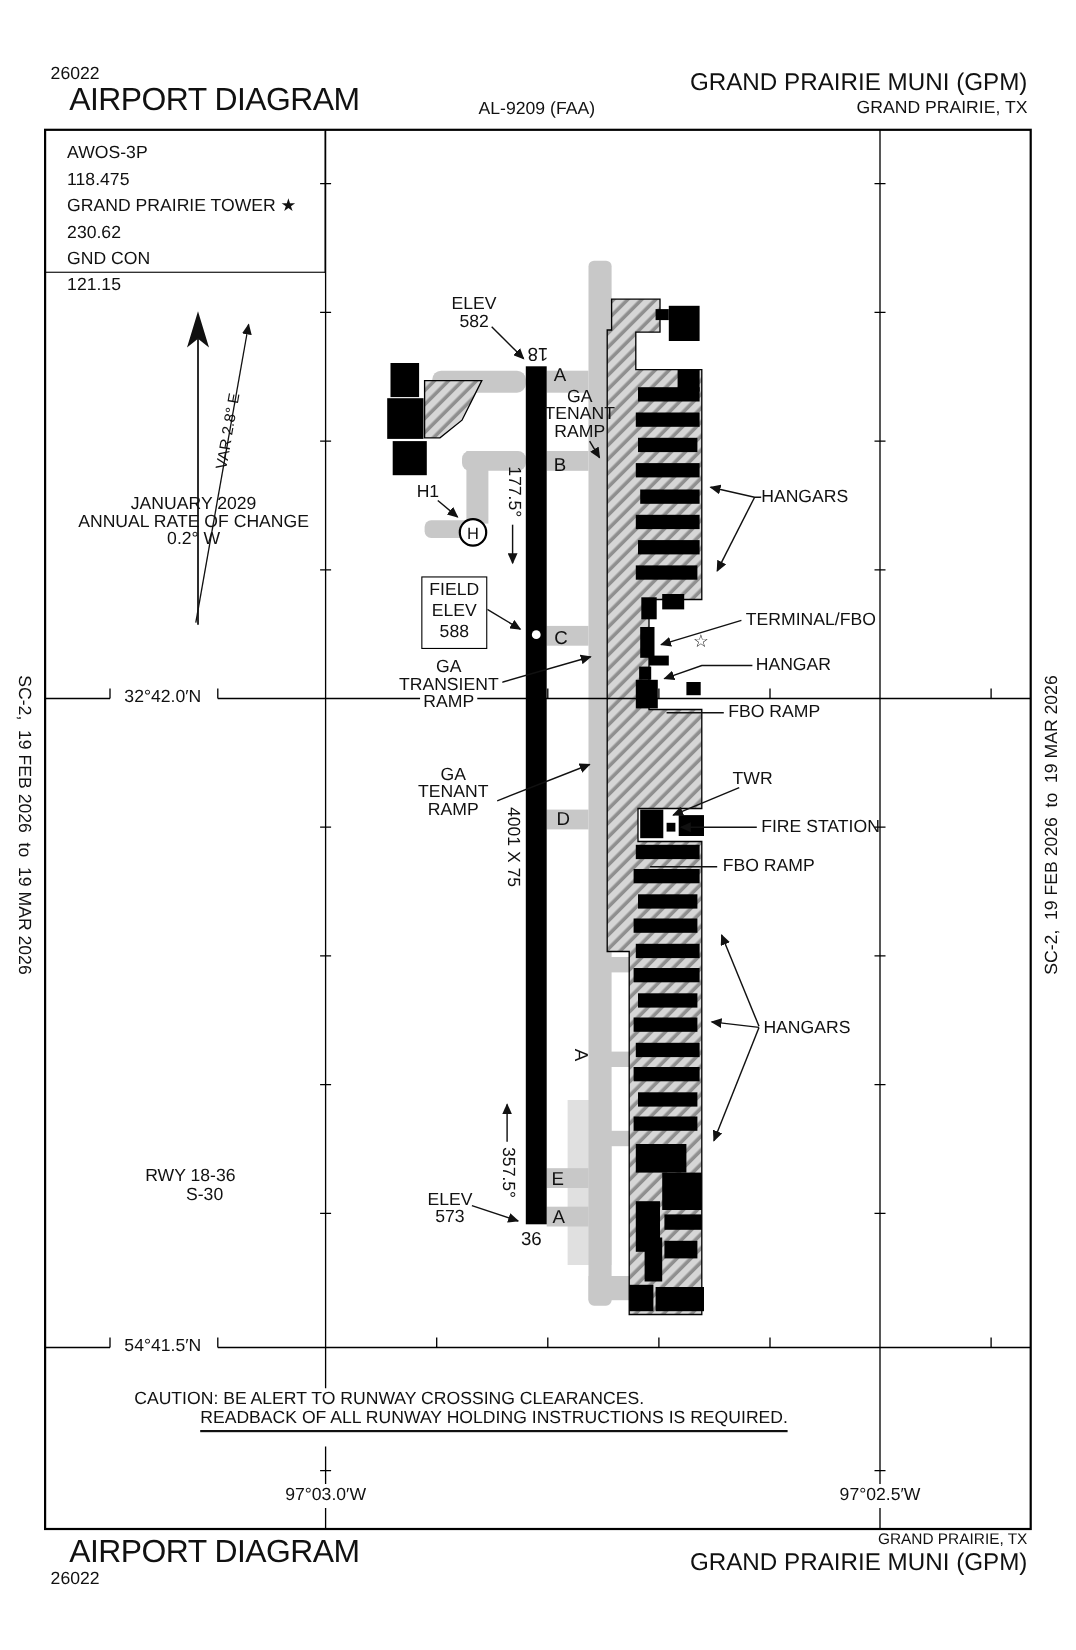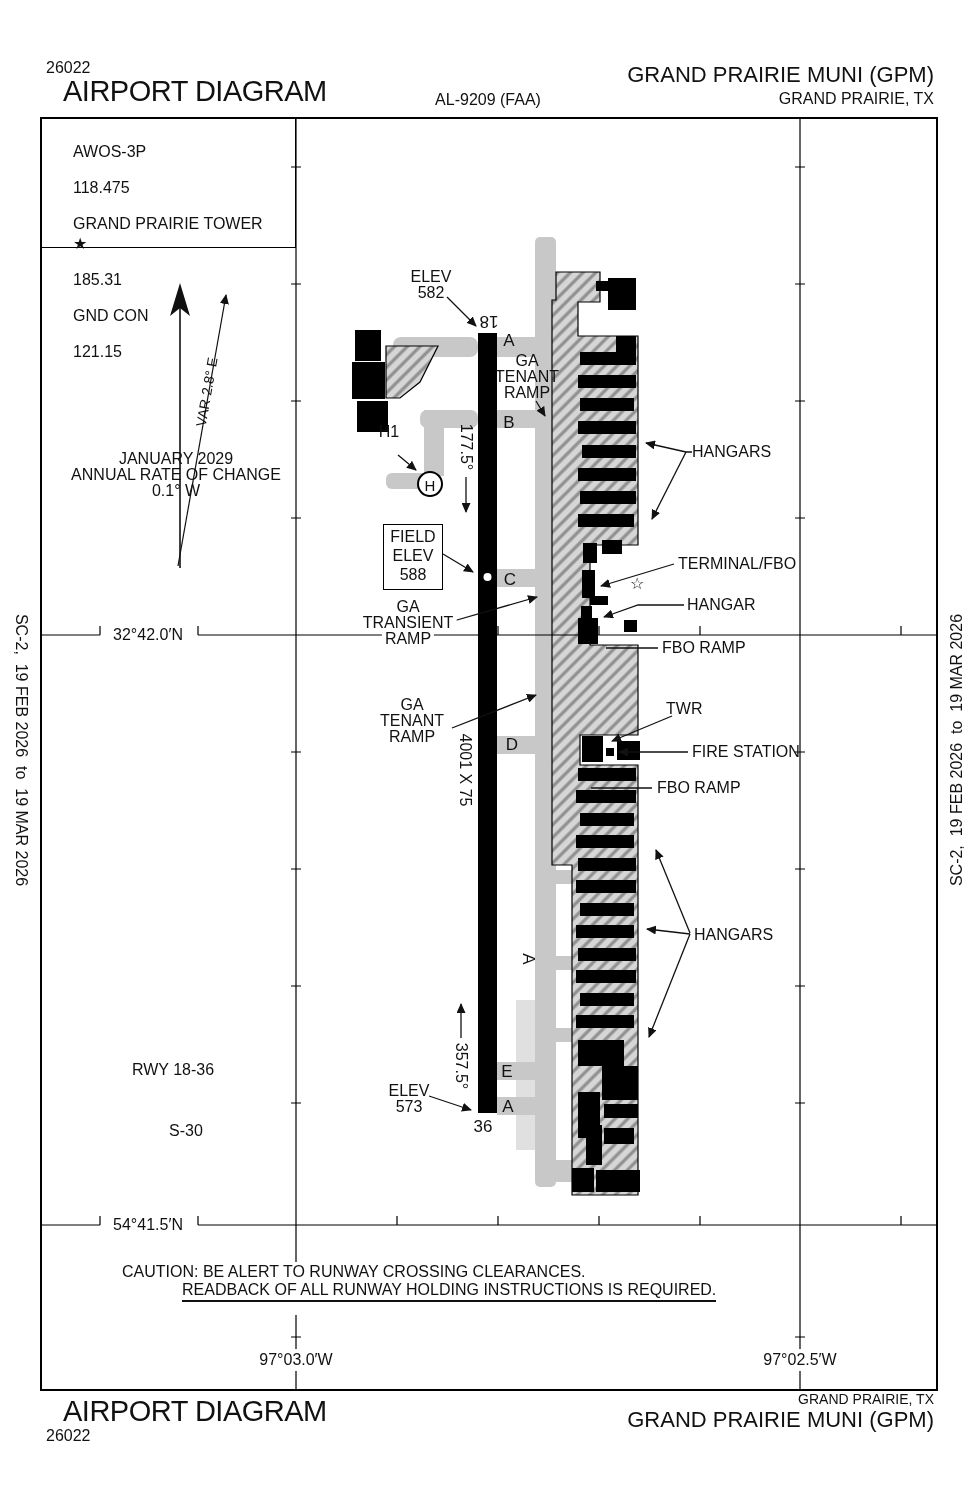--- a/index.html
+++ b/index.html
@@ -13,21 +13,21 @@
   .sm{font-size:14px;}
   .num{font-size:17px;}
   .ch{transform:translateX(-50%);}
   .cc{transform:translate(-50%,-50%);}
   .rot90{transform:translate(-50%,-50%) rotate(90deg);}
   .rot180{transform:translate(-50%,-50%) rotate(180deg);}
   .rotm90{transform:translate(-50%,-50%) rotate(-90deg);}
   .var{transform:translate(-50%,-50%) rotate(-80deg);}
   .wbg{background:#fff;padding:0 3px;}
   .rt{text-align:right;margin-left:38px;}
-  .commline{margin:16px;}
+  .commline{margin:4px;}
   #commbox{position:absolute;left:40px;top:119px;width:256px;height:129px;
            border-right:1.6px solid #000;border-bottom:1.6px solid #000;box-sizing:border-box;
            padding:7px 0 0 17px;font-size:16px;line-height:20px;}
   #fieldelev{position:absolute;left:383px;top:524px;width:58px;height:62px;border:1.6px solid #000;
              background:#fff;text-align:center;font-size:16px;line-height:19px;padding-top:2px;box-sizing:content-box;}
   #helipad{position:absolute;left:417px;top:471px;width:26px;height:26px;border:2px solid #000;border-radius:50%;
            background:#fff;text-align:center;font-size:15px;line-height:25px;box-sizing:border-box;}
   .caution2{border-bottom:2px solid #111;padding-bottom:1px;}
 </style>
 </head>
@@ -162,59 +162,59 @@
 <div class="t lbl" style="left:46px;top:60px;">26022</div>
 <div class="t big" style="left:43px;top:76px;">AIRPORT DIAGRAM</div>
 <div class="t lbl ch" style="left:488px;top:92px;">AL-9209 (FAA)</div>
 <div class="t med rt" style="right:44px;top:63px;">GRAND PRAIRIE MUNI (GPM)</div>
 <div class="t lbl rt" style="right:44px;top:91px;">GRAND PRAIRIE, TX</div>
 
 <div id="commbox">
   <div class="commline">AWOS-3P</div>
   <div class="commline">118.475</div>
   <div class="commline">GRAND PRAIRIE TOWER ★</div>
-  <div class="commline">185.31</div>
+  <div class="commline">230.62</div>
   <div class="commline">GND CON</div>
   <div class="commline">121.15</div>
 </div>
 
 <div class="t lbl rot90" style="left:21px;top:750px;">SC-2,  19 FEB 2026  to  19 MAR 2026</div>
 <div class="t lbl rotm90" style="left:957px;top:750px;">SC-2,  19 FEB 2026  to  19 MAR 2026</div>
 
 <div class="t sm var" style="left:207px;top:392px;">VAR 2.8° E</div>
 <div class="t lbl ch" style="left:176px;top:451px;">JANUARY 2029</div>
 <div class="t lbl ch" style="left:176px;top:467px;">ANNUAL RATE OF CHANGE</div>
-<div class="t lbl ch" style="left:176px;top:483px;">0.1° W</div>
+<div class="t lbl ch" style="left:176px;top:483px;">0.2° W</div>
 
 <div class="t lbl ch" style="left:431px;top:269px;">ELEV</div>
 <div class="t lbl ch" style="left:431px;top:285px;">582</div>
 <div class="t num rot180" style="left:489px;top:321px;">18</div>
 <div class="t num ch" style="left:483px;top:1118px;">36</div>
 <div class="t lbl ch" style="left:409px;top:1083px;">ELEV</div>
 <div class="t lbl ch" style="left:409px;top:1099px;">573</div>
 <div class="t lbl rot90" style="left:466px;top:447px;">177.5°</div>
 <div class="t lbl rot90" style="left:465px;top:770px;">4001 X 75</div>
 <div class="t lbl rot90" style="left:461px;top:1066px;">357.5°</div>
 <div class="t lbl ch" style="left:173px;top:1062px;">RWY 18-36</div>
-<div class="t lbl ch" style="left:186px;top:1079px;margin-top:44px;">S-30</div>
+<div class="t lbl ch" style="left:186px;top:1079px;">S-30</div>
 
 <div id="fieldelev">
   <div>FIELD</div>
   <div>ELEV</div>
   <div>588</div>
 </div>
 
 <div class="t num ch" style="left:509px;top:332px;">A</div>
 <div class="t num ch" style="left:509px;top:414px;">B</div>
 <div class="t num ch" style="left:510px;top:571px;">C</div>
 <div class="t num ch" style="left:512px;top:736px;">D</div>
 <div class="t num ch" style="left:507px;top:1063px;">E</div>
 <div class="t num ch" style="left:508px;top:1098px;">A</div>
 <div class="t num rot90" style="left:528px;top:959px;">A</div>
-<div class="t lbl ch" style="left:389px;top:424px;">H1</div>
+<div class="t lbl ch" style="left:389px;top:440px;">H1</div>
 <div id="helipad">H</div>
 
 <div class="t lbl ch" style="left:527px;top:353px;">GA</div>
 <div class="t lbl ch" style="left:527px;top:369px;">TENANT</div>
 <div class="t lbl ch" style="left:527px;top:385px;">RAMP</div>
 <div class="t lbl ch wbg" style="left:408px;top:599px;">GA</div>
 <div class="t lbl ch wbg" style="left:408px;top:615px;">TRANSIENT</div>
 <div class="t lbl ch wbg" style="left:408px;top:631px;">RAMP</div>
 <div class="t lbl ch" style="left:412px;top:697px;">GA</div>
 <div class="t lbl ch" style="left:412px;top:713px;">TENANT</div>

